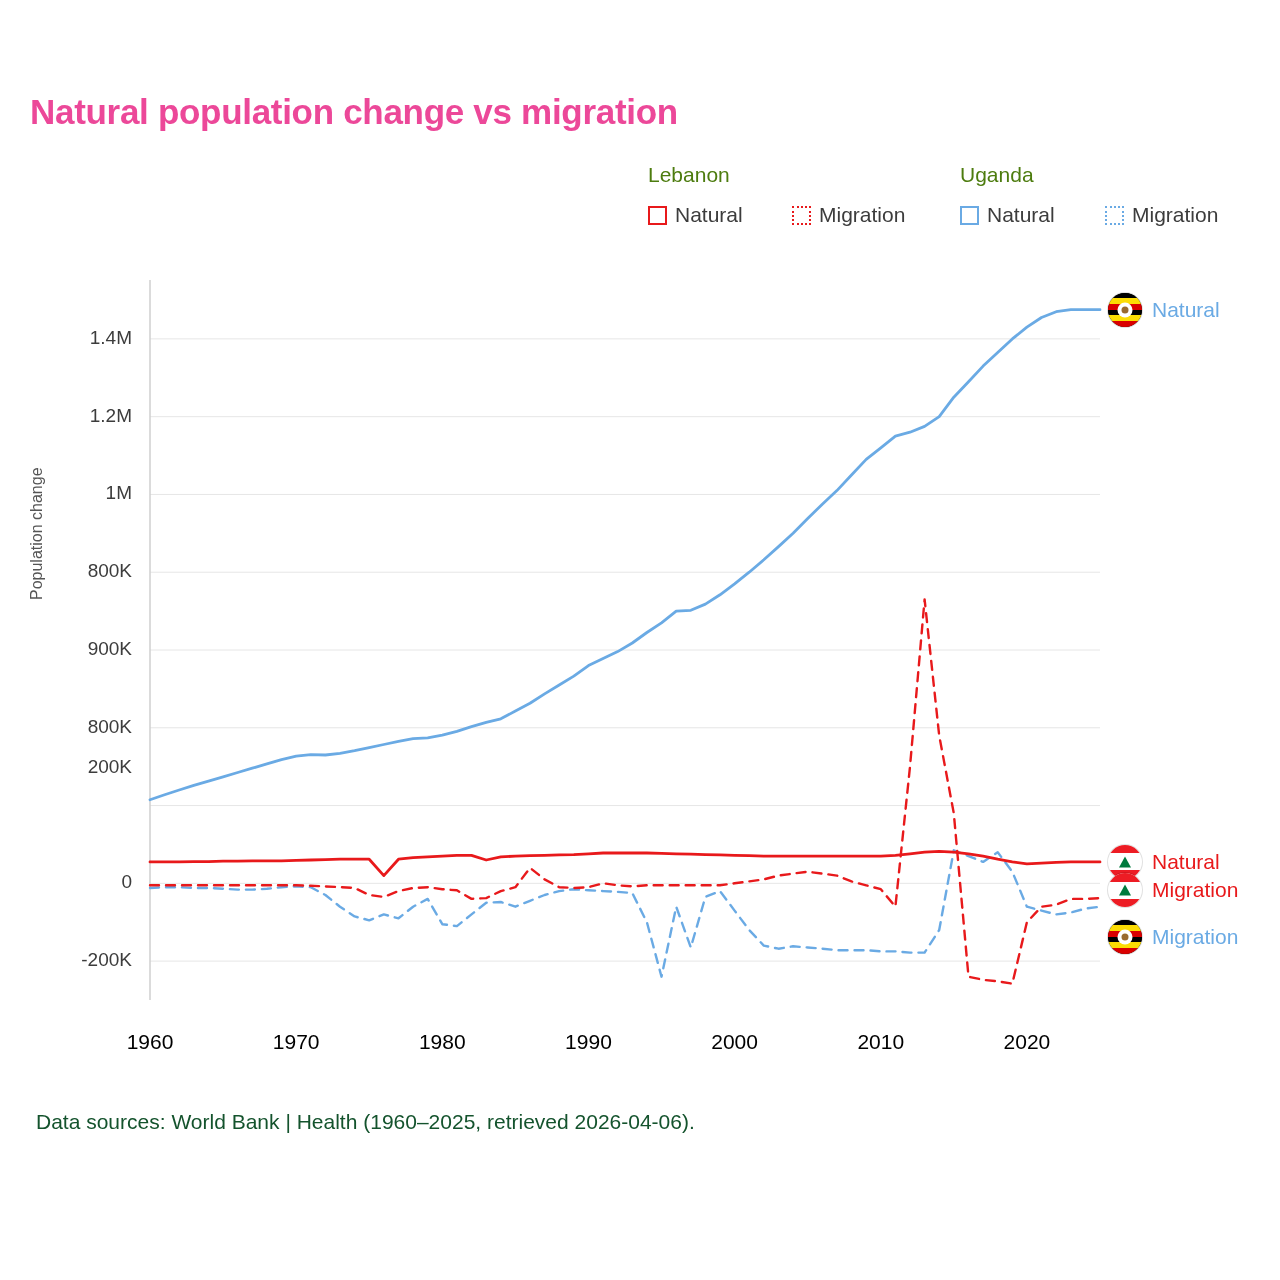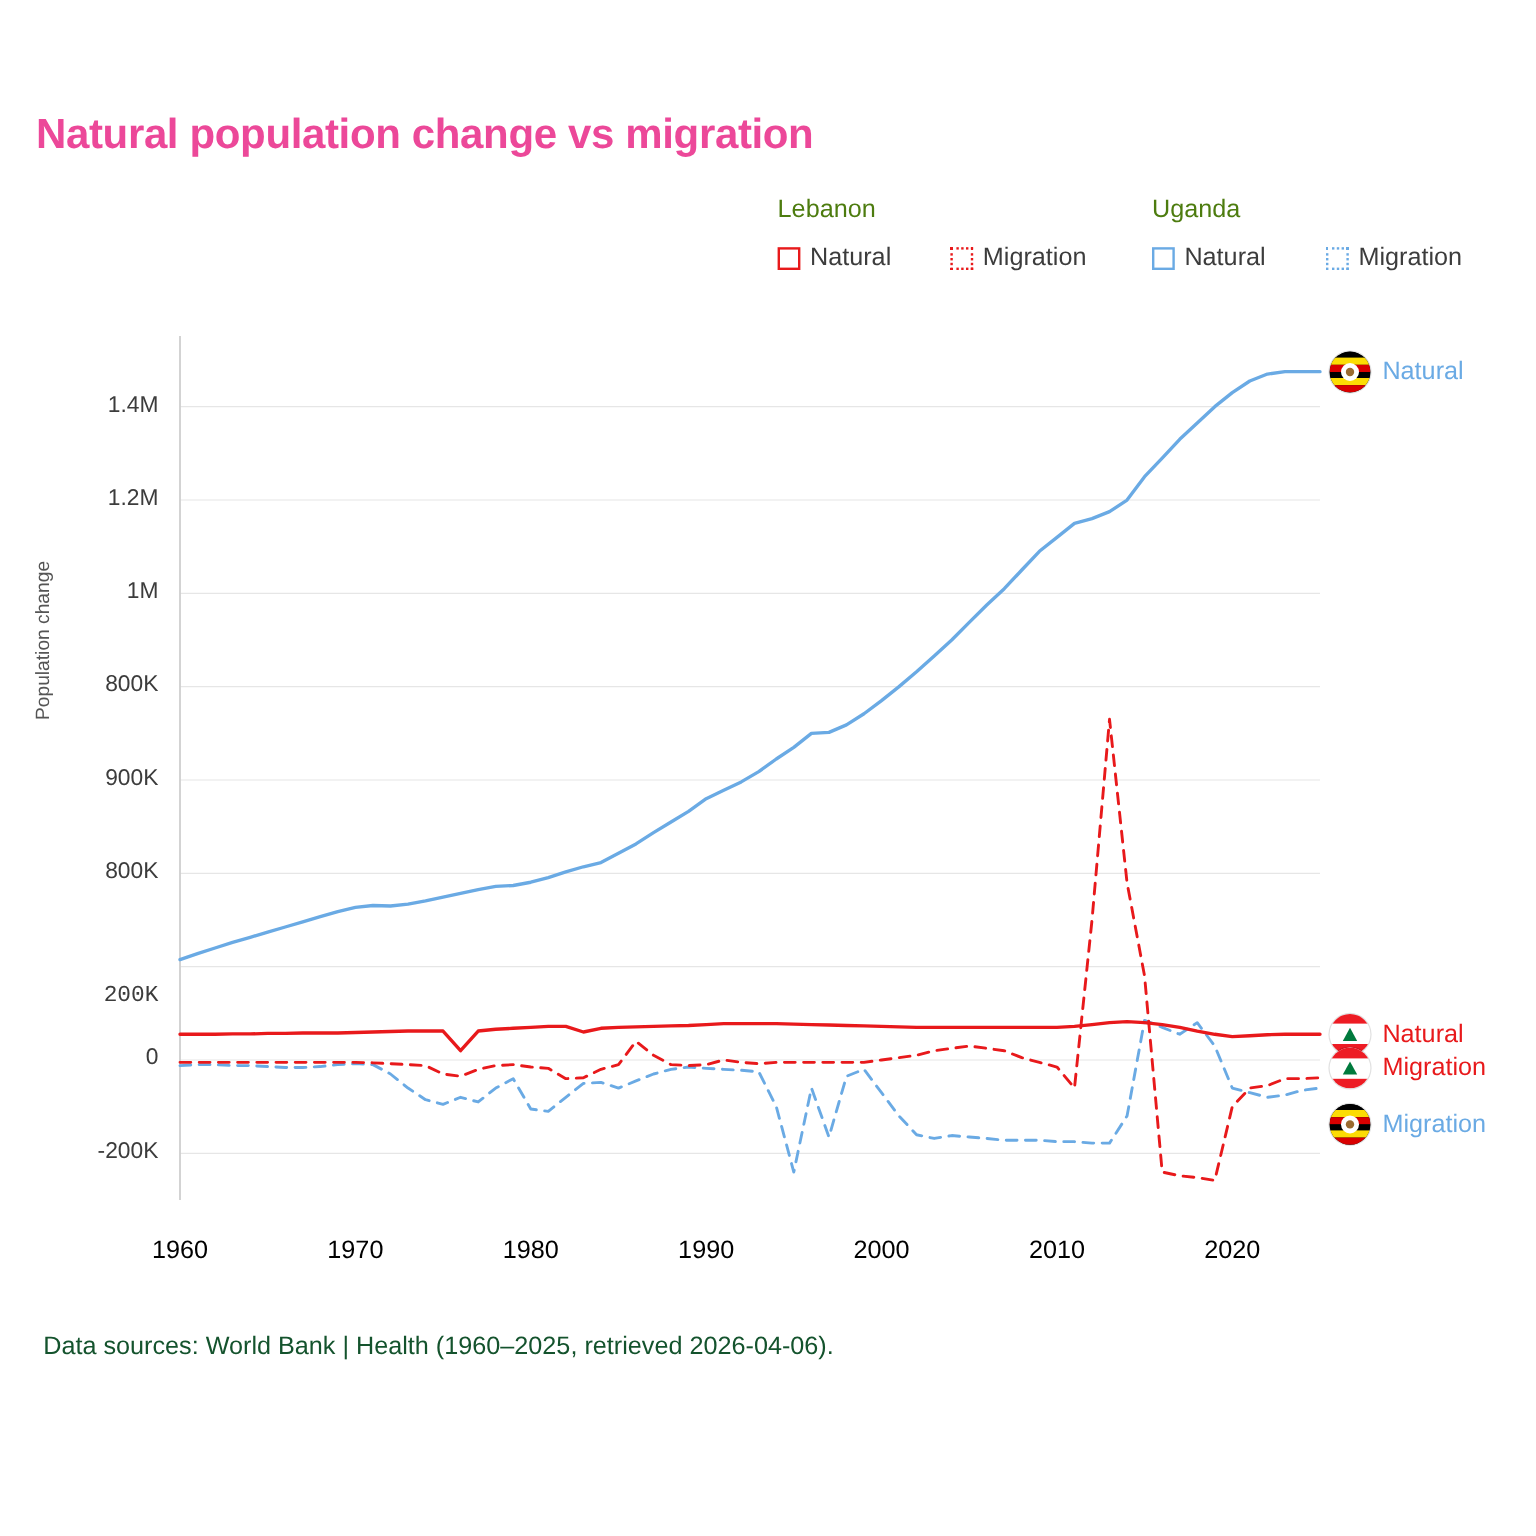--- a/index.html
+++ b/index.html
@@ -223,21 +223,21 @@
       <line x1="150" x2="150" y1="280" y2="1000" stroke="#cfcfcf" stroke-width="1.5"></line>
       <polyline points="150.0,799.7 164.6,794.7 179.2,790.0 193.8,785.3 208.5,781.1 223.1,776.8 237.7,772.5 252.3,768.2 266.9,763.9 281.5,759.7 296.2,756.2 310.8,754.6 325.4,755.0 340.0,753.4 354.6,750.7 369.2,747.6 383.8,744.5 398.5,741.4 413.1,738.7 427.7,737.9 442.3,735.2 456.9,731.3 471.5,726.6 486.2,722.3 500.8,718.8 515.4,711.1 530.0,703.3 544.6,693.9 559.2,685.0 573.8,676.1 588.5,665.6 603.1,658.6 617.7,651.6 632.3,643.0 646.9,632.5 661.5,622.8 676.2,611.1 690.8,610.3 705.4,604.1 720.0,594.8 734.6,583.9 749.2,572.2 763.8,559.8 778.5,546.6 793.1,533.3 807.7,518.6 822.3,504.2 836.9,490.6 851.5,475.0 866.2,459.4 880.8,447.8 895.4,436.1 910.0,432.2 924.6,426.4 939.2,416.7 953.8,397.2 968.5,381.7 983.1,366.1 997.7,352.5 1012.3,338.9 1026.9,327.2 1041.5,317.5 1056.2,311.7 1070.8,309.7 1085.4,309.7 1100.0,309.7" fill="none" stroke="#6aaae4" stroke-width="2.8" stroke-linejoin="round" stroke-linecap="round"></polyline>
       <polyline points="150.0,888.0 164.6,887.2 179.2,887.2 193.8,888.0 208.5,888.0 223.1,888.8 237.7,889.6 252.3,889.6 266.9,888.8 281.5,887.2 296.2,886.4 310.8,887.2 325.4,895.0 340.0,906.7 354.6,916.4 369.2,920.3 383.8,914.4 398.5,918.3 413.1,906.7 427.7,898.9 442.3,924.2 456.9,926.1 471.5,914.4 486.2,902.8 500.8,902.0 515.4,906.7 530.0,900.8 544.6,895.0 559.2,891.1 573.8,889.2 588.5,890.3 603.1,891.1 617.7,891.9 632.3,893.1 646.9,922.2 661.5,976.7 676.2,906.7 690.8,947.5 705.4,896.9 720.0,891.1 734.6,910.6 749.2,930.0 763.8,945.6 778.5,948.7 793.1,946.3 807.7,947.5 822.3,948.7 836.9,950.2 851.5,950.2 866.2,950.2 880.8,951.4 895.4,951.4 910.0,952.6 924.6,952.6 939.2,930.0 953.8,850.3 968.5,856.1 983.1,861.9 997.7,852.2 1012.3,871.7 1026.9,906.7 1041.5,910.6 1056.2,914.4 1070.8,912.5 1085.4,908.6 1100.0,906.7" fill="none" stroke="#6aaae4" stroke-width="2.4" stroke-dasharray="9,7" stroke-linejoin="round" stroke-linecap="round"></polyline>
       <polyline points="150.0,861.9 164.6,861.9 179.2,861.9 193.8,861.6 208.5,861.6 223.1,861.2 237.7,861.2 252.3,860.8 266.9,860.8 281.5,860.8 296.2,860.4 310.8,860.0 325.4,859.6 340.0,859.2 354.6,859.2 369.2,859.2 383.8,875.6 398.5,859.2 413.1,857.7 427.7,856.9 442.3,856.1 456.9,855.3 471.5,855.3 486.2,860.0 500.8,856.9 515.4,856.1 530.0,855.7 544.6,855.3 559.2,854.9 573.8,854.6 588.5,853.8 603.1,853.0 617.7,853.0 632.3,853.0 646.9,853.0 661.5,853.4 676.2,853.8 690.8,854.2 705.4,854.6 720.0,854.9 734.6,855.3 749.2,855.7 763.8,856.1 778.5,856.1 793.1,856.1 807.7,856.1 822.3,856.1 836.9,856.1 851.5,856.1 866.2,856.1 880.8,856.1 895.4,855.3 910.0,853.8 924.6,852.2 939.2,851.4 953.8,852.2 968.5,853.8 983.1,856.1 997.7,859.2 1012.3,861.9 1026.9,863.9 1041.5,863.1 1056.2,862.3 1070.8,861.9 1085.4,861.9 1100.0,861.9" fill="none" stroke="#e8191b" stroke-width="2.8" stroke-linejoin="round" stroke-linecap="round"></polyline>
       <polyline points="150.0,885.3 164.6,885.3 179.2,885.3 193.8,885.3 208.5,885.3 223.1,885.3 237.7,885.3 252.3,885.3 266.9,885.3 281.5,885.3 296.2,885.3 310.8,885.7 325.4,886.4 340.0,887.2 354.6,888.0 369.2,895.0 383.8,896.9 398.5,891.1 413.1,888.0 427.7,887.2 442.3,889.2 456.9,890.3 471.5,898.9 486.2,898.1 500.8,891.1 515.4,887.2 530.0,867.8 544.6,879.4 559.2,887.2 573.8,888.0 588.5,887.2 603.1,883.3 617.7,885.3 632.3,886.4 646.9,885.3 661.5,885.3 676.2,885.3 690.8,885.3 705.4,885.3 720.0,885.3 734.6,883.3 749.2,881.4 763.8,879.4 778.5,875.6 793.1,873.6 807.7,871.7 822.3,873.6 836.9,875.6 851.5,881.4 866.2,885.3 880.8,889.2 895.4,906.7 910.0,766.7 924.6,599.4 939.2,735.6 953.8,813.3 968.5,976.7 983.1,979.8 997.7,981.3 1012.3,983.7 1026.9,922.2 1041.5,906.7 1056.2,904.7 1070.8,898.9 1085.4,898.9 1100.0,898.1" fill="none" stroke="#e8191b" stroke-width="2.4" stroke-dasharray="9,7" stroke-linejoin="round" stroke-linecap="round"></polyline>
     </svg>
 
   <div id="yticks">
       <div class="ytick" style="left: 22px; top: 949.111px;">-200K</div>
       <div class="ytick" style="left: 22px; top: 871.333px;">0</div>
-      <div class="ytick" style="left: 22px; top: 818px; font-family: Liberation Mono, monospace;">200K</div>
+      <div class="ytick" style="left: 22px; top: 756px;">200K</div>
       <div class="ytick" style="left: 22px; top: 715.778px;">800K</div>
       <div class="ytick" style="left: 22px; top: 638px;">900K</div>
       <div class="ytick" style="left: 22px; top: 560.222px;">800K</div>
       <div class="ytick" style="left: 22px; top: 482.444px;">1M</div>
       <div class="ytick" style="left: 22px; top: 404.667px;">1.2M</div>
       <div class="ytick" style="left: 22px; top: 326.889px;">1.4M</div>
     </div>
   <div id="xticks">
       <div class="xtick" style="left: 90px; top: 1030px;">1960</div>
       <div class="xtick" style="left: 236.154px; top: 1030px;">1970</div>

